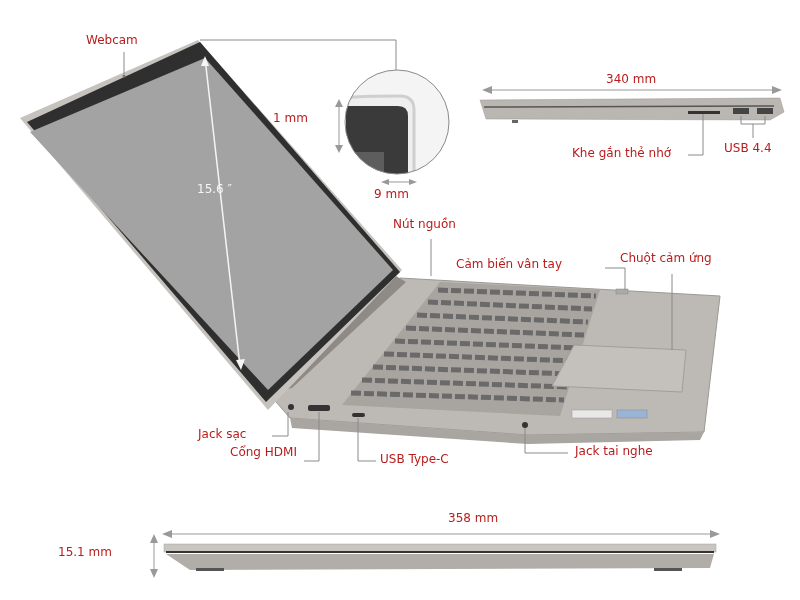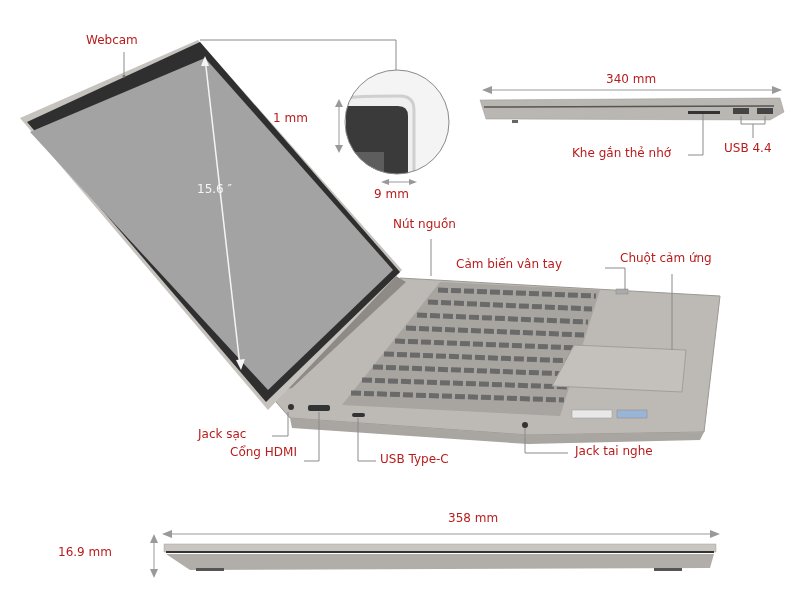--- a/index.html
+++ b/index.html
@@ -131,13 +131,13 @@
 <span class="lbl" style="left:541px;top:147px;margin-left:31px;">Khe gắn thẻ nhớ</span>
 <span class="lbl" style="left:724px;top:142px;">USB 4.4</span>
 <span class="lbl" style="left:393px;top:218px;">Nút nguồn</span>
 <span class="lbl" style="left:456px;top:258px;">Cảm biến vân tay</span>
 <span class="lbl" style="left:620px;top:252px;">Chuột cảm ứng</span>
 <span class="lbl" style="left:198px;top:428px;">Jack sạc</span>
 <span class="lbl" style="left:207px;top:446px;margin-left:23px;">Cổng HDMI</span>
 <span class="lbl" style="left:380px;top:453px;">USB Type-C</span>
 <span class="lbl" style="left:575px;top:445px;text-align:right;">Jack tai nghe</span>
 <span class="lbl" style="left:448px;top:512px;">358 mm</span>
-<span class="lbl" style="left:58px;top:546px;">16.9 mm</span>
+<span class="lbl" style="left:58px;top:546px;">15.1 mm</span>
 
 </body></html>

